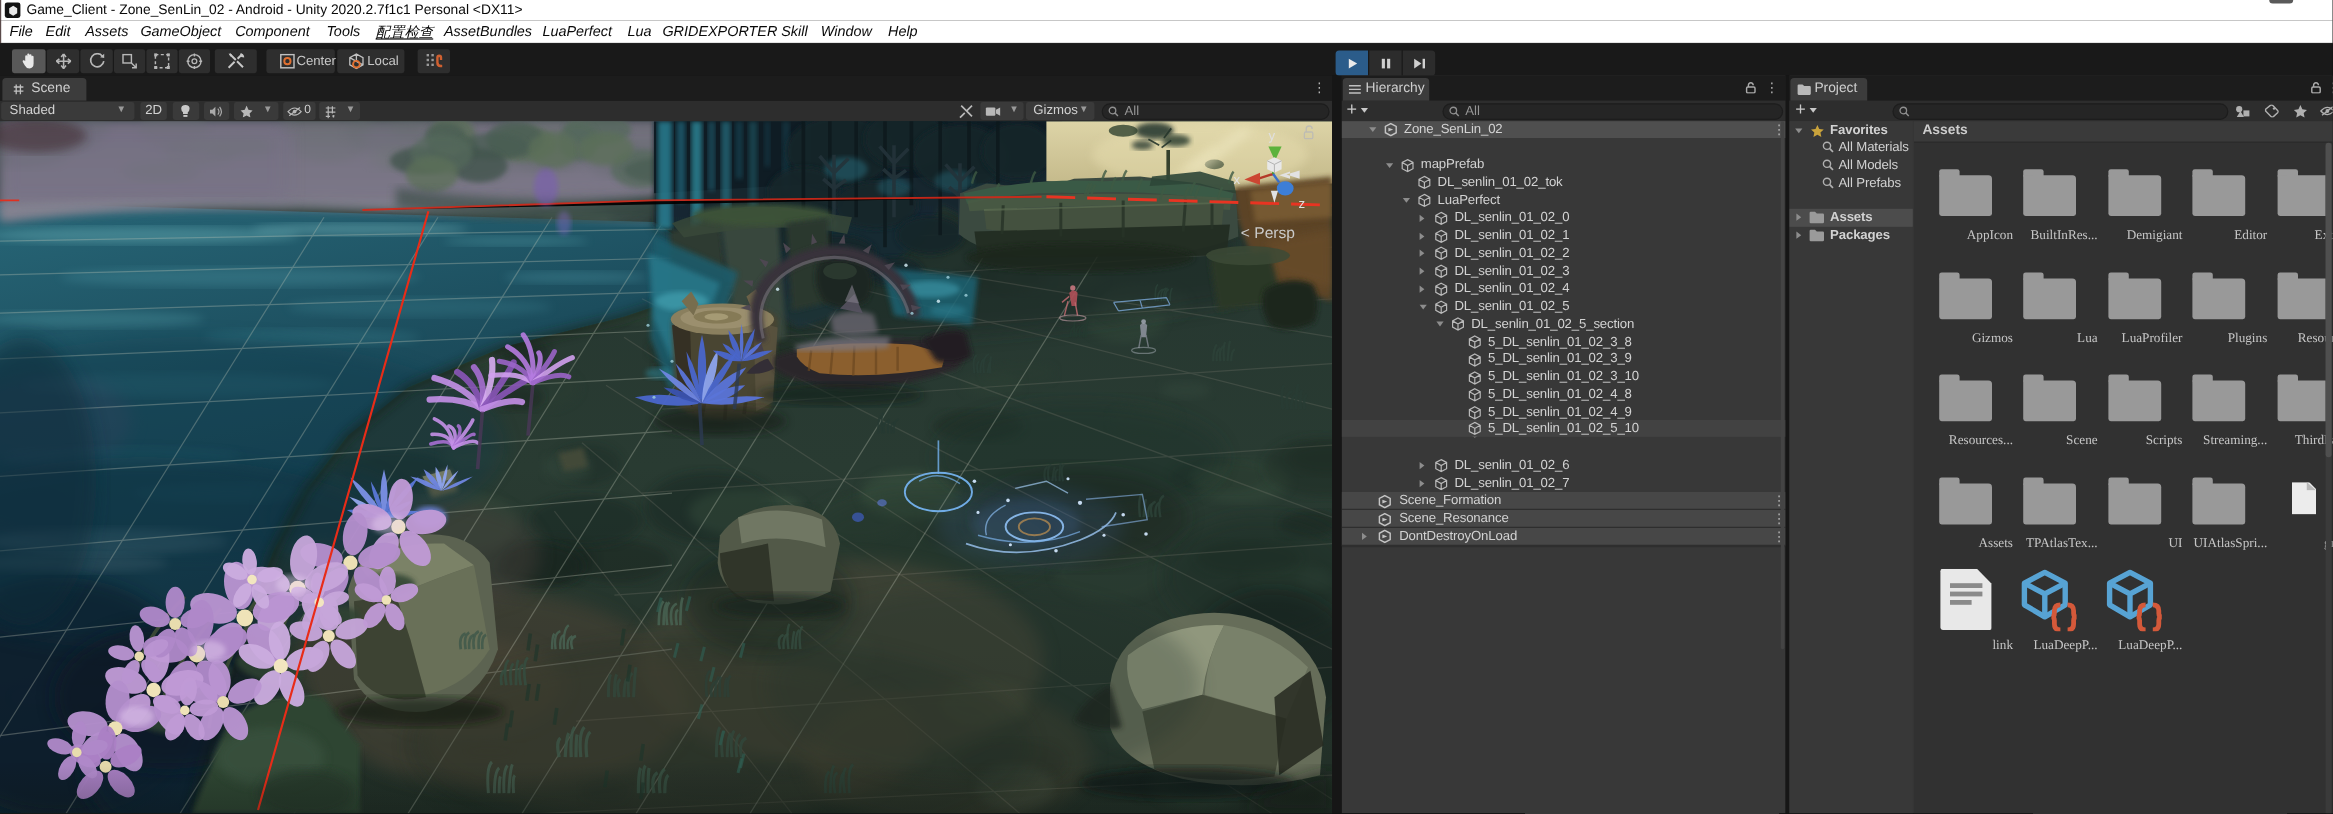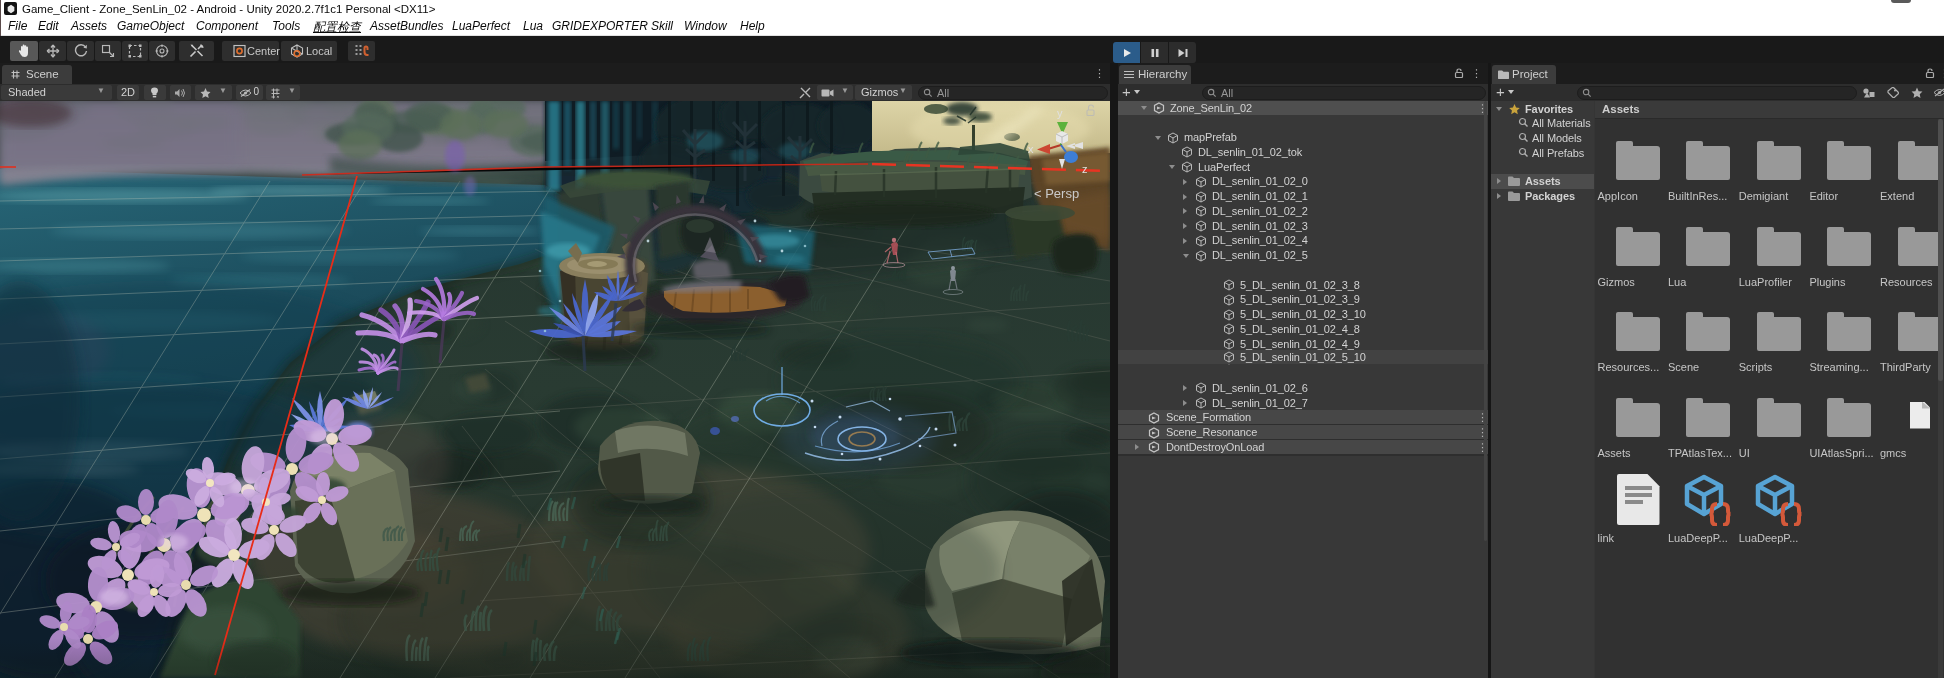--- a/index.html
+++ b/index.html
@@ -40,21 +40,21 @@
 .hdr{background:#474747;box-shadow:0 -1px 0 #2e2e2e inset, 0 1px 0 #2e2e2e;}
 .selrow{background:#4f4f4f;}
 .hovrow{background:#424242;}
 .arr{position:absolute;top:4.5px;width:0;height:0;border-left:4.5px solid #8d8d8d;border-top:3px solid transparent;border-bottom:3px solid transparent;}
 .arrd{position:absolute;top:5.5px;width:0;height:0;border-top:4.5px solid #8d8d8d;border-left:3px solid transparent;border-right:3px solid transparent;}
 .cub{position:absolute;top:1.5px;width:12px;height:12px;}
 .prow{position:absolute;font-size:11px;letter-spacing:-0.1px;color:#d2d2d2;white-space:nowrap;height:15px;}
 .folder{position:absolute;width:44px;height:34px;}
 .folder:before{content:"";position:absolute;left:0;top:-5px;width:17px;height:6px;background:#999;border-radius:2px 2px 0 0;}
 .folder:after{content:"";position:absolute;left:0;top:0;width:44px;height:34px;background:#999;border-radius:0 3px 2px 2px;}
-.plabel{position:absolute;width:80px;text-align:left;font-size:11px;color:#c6c6c6;}
+.plabel{position:absolute;width:80px;text-align:right;font-size:11px;color:#c6c6c6;font-family:Liberation Serif, serif;}
 .icg{position:absolute;}
 </style>
 </head>
 <body>
 <div id="app">
   <div class="abs" id="titlebar"></div>
   <div class="abs" id="menubar">
     <span class="mi" style="left:8px">File</span>
     <span class="mi" style="left:38px">Edit</span>
     <span class="mi" style="left:71px">Assets</span>
@@ -339,20 +339,27 @@
             <path d="M6 1 L10.5 3.4 L10.5 8.6 L6 11 L1.5 8.6 L1.5 3.4 Z M1.5 3.4 L6 6 L10.5 3.4 M6 6 L6 11" fill="none" stroke="#b9b9b9" stroke-width="1"></path>
           </svg>
           <span class="lbl" style="left:94px">DL_senlin_01_02_4</span>
         </div>
 <div class="hrow" style="top:147.5px;height:14.75px">
           <div class="arrd" style="left:65px"></div>
           <svg class="cub" style="left:77px" viewBox="0 0 12 12">
             <path d="M6 1 L10.5 3.4 L10.5 8.6 L6 11 L1.5 8.6 L1.5 3.4 Z M1.5 3.4 L6 6 L10.5 3.4 M6 6 L6 11" fill="none" stroke="#b9b9b9" stroke-width="1"></path>
           </svg>
           <span class="lbl" style="left:94px">DL_senlin_01_02_5</span>
+        </div>
+<div class="hrow" style="top:162.25px;height:14.75px">
+          <div class="arrd" style="left:79px"></div>
+          <svg class="cub" style="left:91px" viewBox="0 0 12 12">
+            <path d="M6 1 L10.5 3.4 L10.5 8.6 L6 11 L1.5 8.6 L1.5 3.4 Z M1.5 3.4 L6 6 L10.5 3.4 M6 6 L6 11" fill="none" stroke="#b9b9b9" stroke-width="1"></path>
+          </svg>
+          <span class="lbl" style="left:108px">DL_senlin_01_02_5_section</span>
         </div>
 <div class="hrow" style="top:177.0px;height:14.75px">
           <svg class="cub" style="left:105px" viewBox="0 0 12 12">
             <path d="M6 1 L10.5 3.4 L10.5 8.6 L6 11 L1.5 8.6 L1.5 3.4 Z M1.5 3.4 L6 6 L10.5 3.4 M6 6 L6 11" fill="none" stroke="#b9b9b9" stroke-width="1"></path>
           </svg>
           <span class="lbl" style="left:122px">5_DL_senlin_01_02_3_8</span>
         </div>
 <div class="hrow" style="top:191.75px;height:14.75px">
           <svg class="cub" style="left:105px" viewBox="0 0 12 12">
             <path d="M6 1 L10.5 3.4 L10.5 8.6 L6 11 L1.5 8.6 L1.5 3.4 Z M1.5 3.4 L6 6 L10.5 3.4 M6 6 L6 11" fill="none" stroke="#b9b9b9" stroke-width="1"></path>

